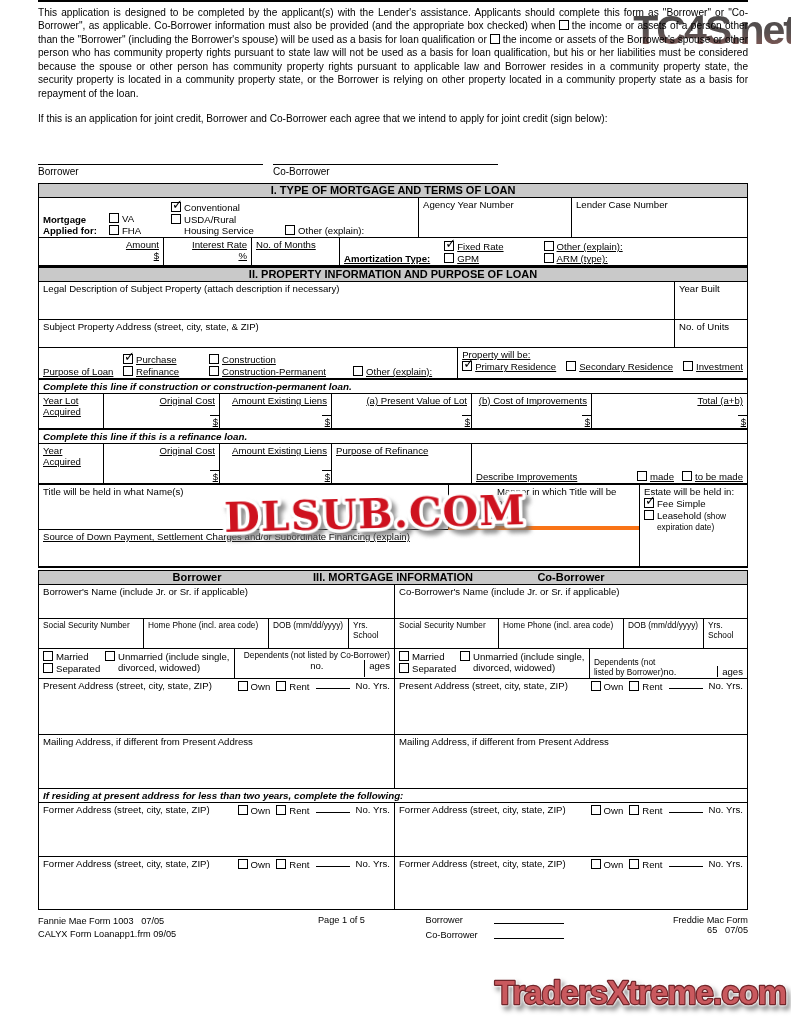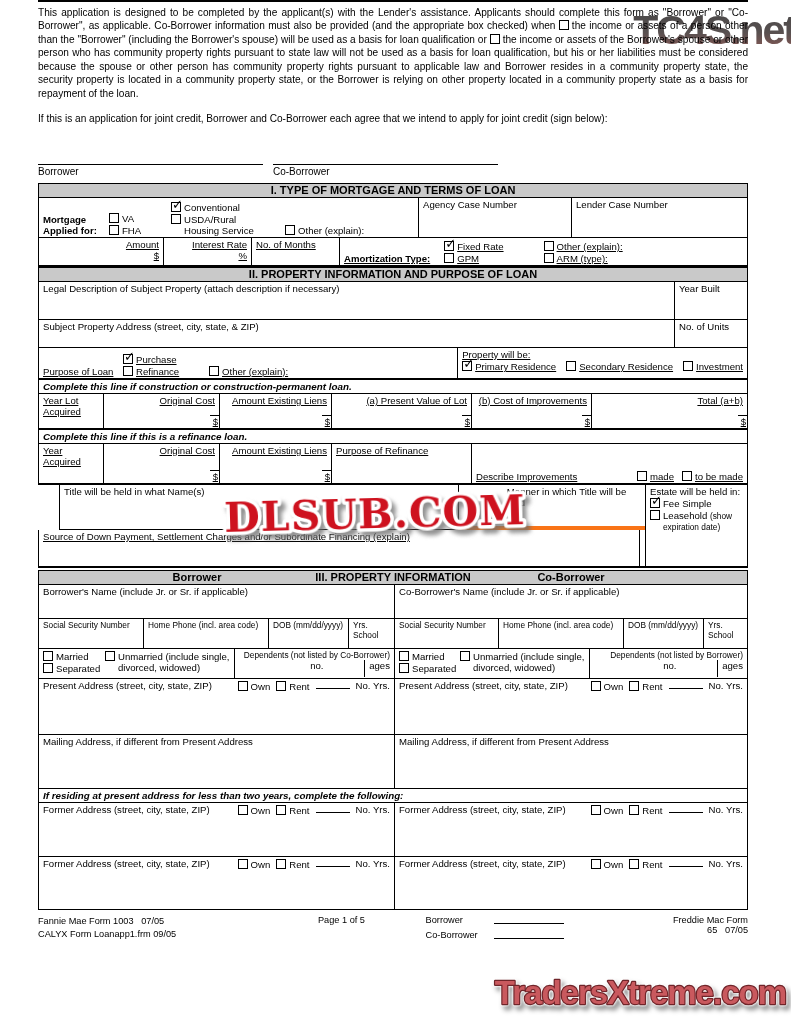--- a/index.html
+++ b/index.html
@@ -127,21 +127,21 @@
               <span style="width:86px;">USDA/Rural Housing Service</span>
             </div>
         </div>
         <div>
           <div class="cbline">
               <span class="cb"></span>
               <span>Other (explain):</span>
             </div>
         </div>
       </div>
-      <div class="c" style="width:153px;"><span class="lab">Agency Case Number</span></div>
+      <div class="c" style="width:153px;"><span class="lab">Agency Year Number</span></div>
       <div class="c" style="flex:1;"><span class="lab">Lender Case Number</span></div>
     </div>
 
     <div class="row hb" style="height:29px;">
       <div class="c" style="width:124px; display:flex; flex-direction:column;">
         <span class="lab">Amount</span>
         <span class="lab">$</span>
       </div>
       <div class="c" style="width:88px; display:flex; flex-direction:column;">
         <span class="lab">Interest Rate</span>
@@ -193,20 +193,30 @@
         <div style="width:80px;">
           <div class="cbline">
               <span class="cb">
                 <i class="mark">✓</i>
               </span>
               <span>Purchase</span>
             </div>
           <div class="cbline">
               <span class="cb"></span>
               <span>Refinance</span>
+            </div>
+        </div>
+        <div style="width:138px;">
+          <div class="cbline">
+              <span class="cb"></span>
+              <span>Construction</span>
+            </div>
+          <div class="cbline">
+              <span class="cb"></span>
+              <span>Construction-Permanent</span>
             </div>
         </div>
         <div class="cbline" style="margin-top:2px;">
             <span class="cb"></span>
             <span>Other (explain):</span>
           </div>
       </div>
       <div class="c" style="flex:1;">
         <div class="lab">Property will be:</div>
         <div class="cbline">
@@ -265,21 +275,21 @@
         <span class="lab">Describe Improvements</span>
         <div class="cbline" style="margin-left:auto; gap:0;">
           <span class="cb"></span>
             <span>made</span>
           <span class="cb" style="margin-left:8px;"></span>
             <span>to be made</span>
         </div>
       </div>
     </div>
 
-    <div class="row" style="height:45px; border-bottom:none;margin-left:21px;">
+    <div class="row" style="height:45px; border-bottom:none;">
       <div class="c" style="width:409px; border-bottom:1px solid #000;"><span class="lab">Title will be held in what Name(s)</span></div>
       <div class="c" style="width:191px; border-bottom:4px solid #f97316;padding-left:48px;"><span class="lab">Manner in which Title will be held</span></div>
       <div class="c" style="flex:1; height:83px;">
         <div class="lab">Estate will be held in:</div>
         <div class="cbline">
             <span class="cb">
               <i class="mark">✓</i>
             </span>
             <span>Fee Simple</span>
           </div>
@@ -290,21 +300,21 @@
       </div>
     </div>
 
     <div class="row hb" style="height:38px; border-top:none;">
       <div class="c" style="width:600px; border-left:none;"><span class="lab">Source of Down Payment, Settlement Charges and/or Subordinate Financing (explain)</span></div>
       <div style="flex:1; border-left:1px solid #000;"></div>
     </div>
 
     <div class="bar" style="margin-top:2px;">
       <span style="position:absolute; left:158px; transform:translateX(-50%);">Borrower</span>
-      <span>III. PROPERTY INFORMATION</span>
+      <span>III. MORTGAGE INFORMATION</span>
       <span style="position:absolute; left:532px; transform:translateX(-50%);">Co-Borrower</span>
     </div>
 
     <div class="row" style="height:34px;">
       <div class="c" style="width:355px;"><span class="lab">Borrower's Name (include Jr. or Sr. if applicable)</span></div>
       <div class="c" style="flex:1;"><span class="lab">Co-Borrower's Name (include Jr. or Sr. if applicable)</span></div>
     </div>
 
     <div class="row" style="height:30px;">
       <div class="c sm" style="width:104px;"><span>Social Security Number</span></div>
@@ -350,21 +360,21 @@
             <span class="cb"></span>
             <span>Separated</span>
           </div>
       </div>
       <div class="c" style="width:133px; border-left:none;">
         <div class="cbline" style="white-space:normal;">
             <span class="cb"></span>
             <span style="width:112px;">Unmarried (include single, divorced, widowed)</span>
           </div>
       </div>
-      <div class="c" style="flex:1; display:flex; flex-direction:column;">
+      <div class="c" style="flex:1; display:flex; flex-direction:row;">
         <span class="sm">Dependents (not listed by Borrower)</span>
         <div class="dep-bottom" style="flex:1;">
           <div class="dep-no lab"><span>no.</span></div>
           <div class="dep-ages lab"><span>ages</span></div>
         </div>
       </div>
     </div>
 
     <div class="row" style="height:56px;">
       <div class="c" style="width:355px;">

